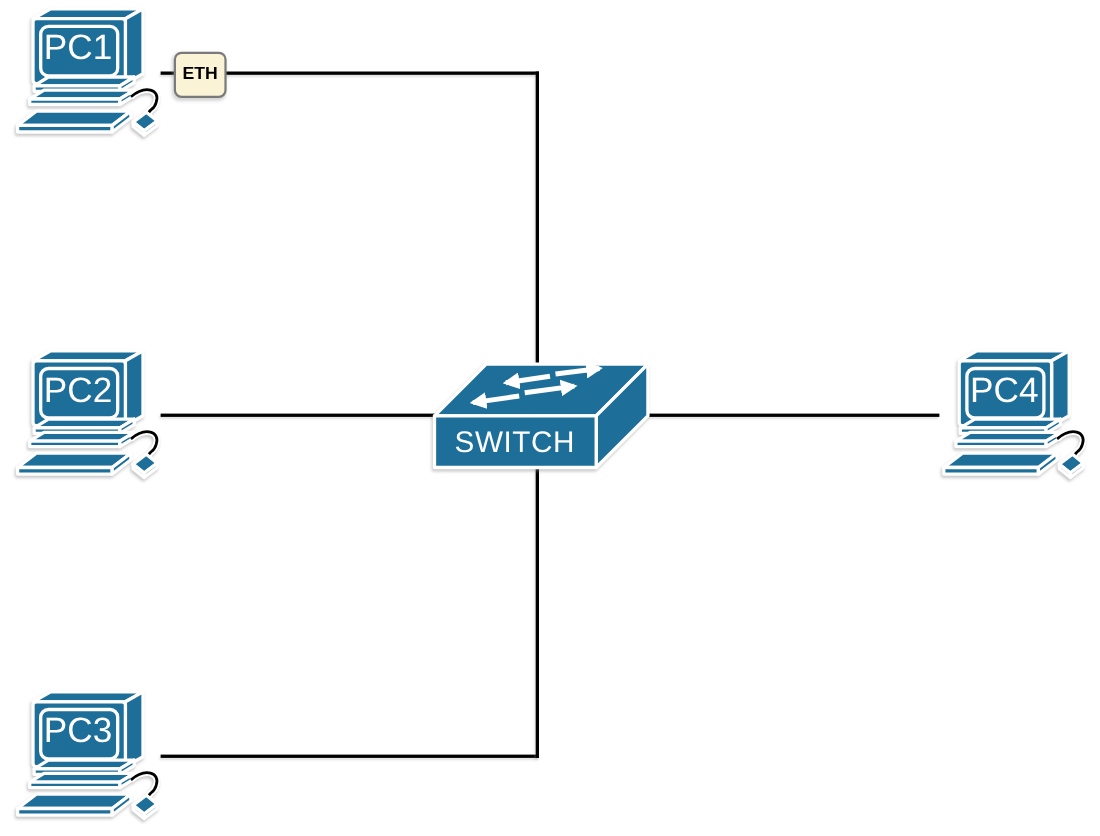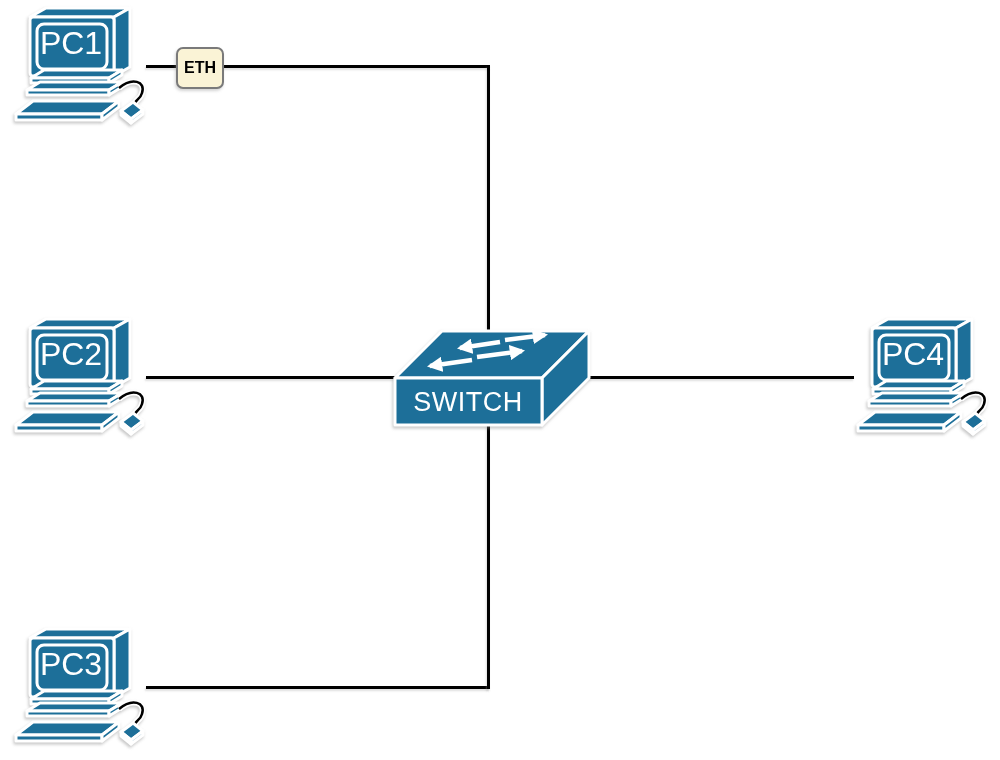--- a/index.html
+++ b/index.html
@@ -16,21 +16,21 @@
     overflow: visible;
   }
   .shadowed { filter: drop-shadow(-1px 2px 1.5px rgba(130,130,130,0.45)); }
   .link {
     position: absolute;
     background: #000000;
     box-shadow: -1px 2px 2px rgba(150,150,150,0.30);
   }
   .eth-badge {
     position: absolute;
-    left: 176px; top: 47px;
+    left: 158px; top: 47px;
     width: 44px; height: 38px;
     background: #faf3d6;
     border: 2.5px solid #7a7a7a;
     border-radius: 7px;
     display: flex; align-items: center; justify-content: center;
     font-size: 16px; font-weight: bold; color: #000000;
     box-shadow: -1px 2px 3px rgba(150,150,150,0.40);
   }
   .pc-label {
     fill: #ffffff;

